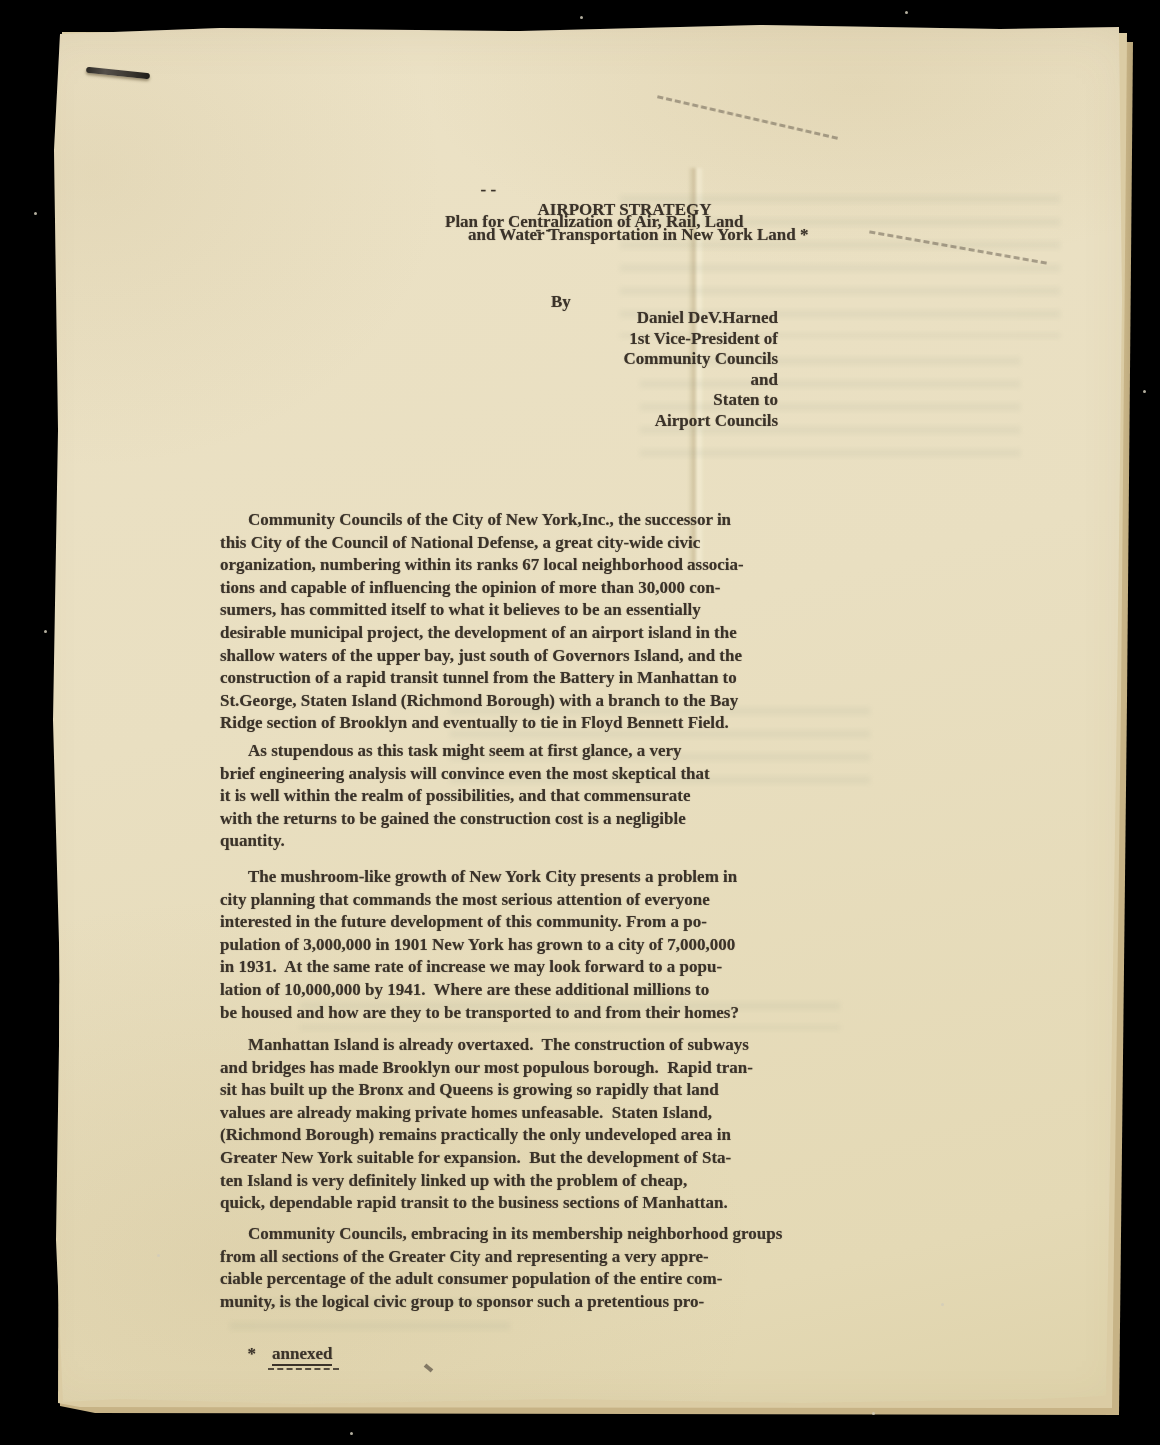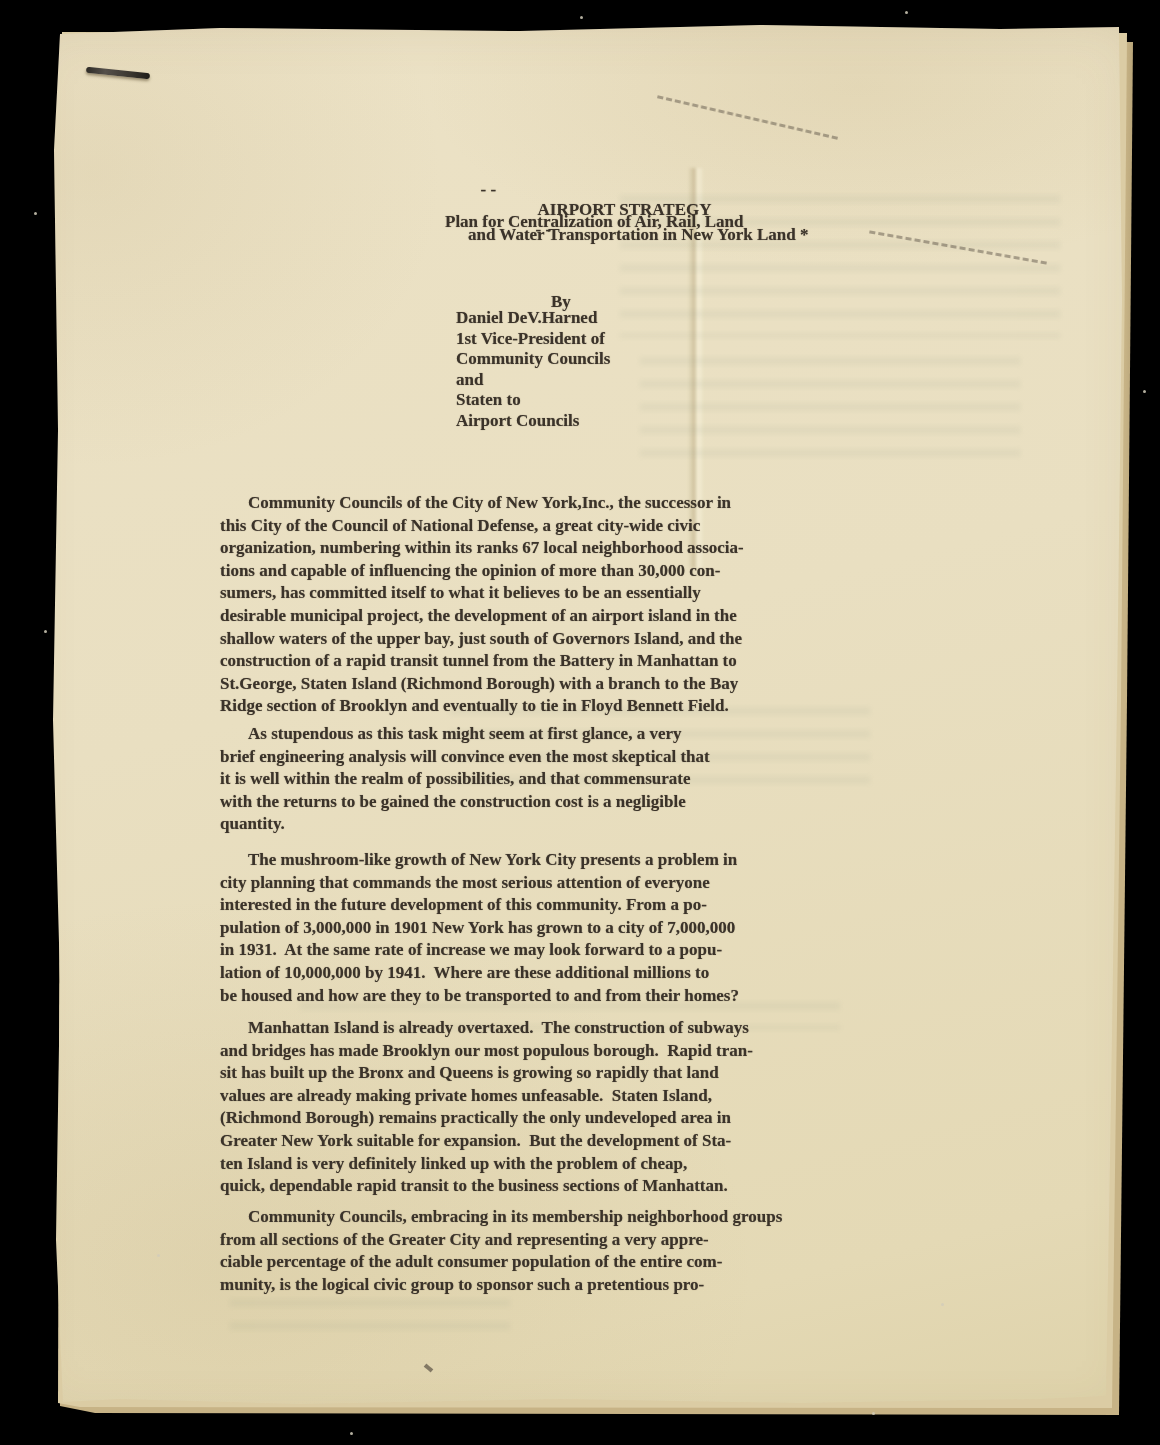--- a/index.html
+++ b/index.html
@@ -32,23 +32,23 @@
   .smudge-3{left:424px;top:1366px;width:9px;border-top:4px solid rgba(68,60,50,.6);transform:rotate(40deg);}
   .ghost{position:absolute;filter:blur(2.6px);opacity:.5;
          background:repeating-linear-gradient(180deg,transparent 0 7px,rgba(128,144,124,.17) 7px 15px,transparent 15px 23px);}
   .dust{position:absolute;width:3px;height:3px;border-radius:50%;background:#d2ccba;opacity:.85;}
 
   .txt{position:absolute;color:#3b332a;font-size:17px;font-weight:700;white-space:pre;
        text-shadow:0 0 1px rgba(70,60,45,.55);}
   .title-row span{display:inline-block;}
   .title-row .gap-a{margin-left:57px;}
   .title-row .gap-b{margin-left:55px;}
-  .author{width:322px;text-align:left;line-height:20.5px;}
+  .author{width:322px;text-align:right;line-height:20.5px;}
   .para{line-height:22.6px;}
-  .para .line:first-child{text-indent:28px;}
+  .para .line:first-child{text-indent:28px;margin-top:17px;}
   .fn-text{position:relative;margin-left:16px;border-bottom:2px solid #3b332a;padding-bottom:1px;}
   .fn-text::after{content:"";position:absolute;left:-4px;right:-7px;bottom:-6px;
                   border-bottom:2px dashed rgba(59,51,42,.85);}
 </style>
 </head>
 <body>
 
 <div class="scan">
 
   <div class="stack-under stack-2"></div>
@@ -80,20 +80,23 @@
     <div class="txt" style="left:551px;top:269px;margin-top:23px;">By</div>
 
     <div class="txt author" style="left:456px;top:308px;"><div class="line">Daniel DeV.Harned</div><div class="line">1st Vice-President of</div><div class="line">Community Councils</div><div class="line">and</div><div class="line">Staten to</div><div class="line">Airport Councils</div></div>
 
     <div class="txt para" style="left:220px;top:492px;"><div class="line">Community Councils of the City of New York,Inc., the successor in</div><div class="line">this City of the Council of National Defense, a great city-wide civic</div><div class="line">organization, numbering within its ranks 67 local neighborhood associa-</div><div class="line">tions and capable of influencing the opinion of more than 30,000 con-</div><div class="line">sumers, has committed itself to what it believes to be an essentially</div><div class="line">desirable municipal project, the development of an airport island in the</div><div class="line">shallow waters of the upper bay, just south of Governors Island, and the</div><div class="line">construction of a rapid transit tunnel from the Battery in Manhattan to</div><div class="line">St.George, Staten Island (Richmond Borough) with a branch to the Bay</div><div class="line">Ridge section of Brooklyn and eventually to tie in Floyd Bennett Field.</div></div>
     <div class="txt para" style="left:220px;top:723px;"><div class="line">As stupendous as this task might seem at first glance, a very</div><div class="line">brief engineering analysis will convince even the most skeptical that</div><div class="line">it is well within the realm of possibilities, and that commensurate</div><div class="line">with the returns to be gained the construction cost is a negligible</div><div class="line">quantity.</div></div>
     <div class="txt para" style="left:220px;top:849px;"><div class="line">The mushroom-like growth of New York City presents a problem in</div><div class="line">city planning that commands the most serious attention of everyone</div><div class="line">interested in the future development of this community. From a po-</div><div class="line">pulation of 3,000,000 in 1901 New York has grown to a city of 7,000,000</div><div class="line">in 1931.  At the same rate of increase we may look forward to a popu-</div><div class="line">lation of 10,000,000 by 1941.  Where are these additional millions to</div><div class="line">be housed and how are they to be transported to and from their homes?</div></div>
     <div class="txt para" style="left:220px;top:1017px;"><div class="line">Manhattan Island is already overtaxed.  The construction of subways</div><div class="line">and bridges has made Brooklyn our most populous borough.  Rapid tran-</div><div class="line">sit has built up the Bronx and Queens is growing so rapidly that land</div><div class="line">values are already making private homes unfeasable.  Staten Island,</div><div class="line">(Richmond Borough) remains practically the only undeveloped area in</div><div class="line">Greater New York suitable for expansion.  But the development of Sta-</div><div class="line">ten Island is very definitely linked up with the problem of cheap,</div><div class="line">quick, dependable rapid transit to the business sections of Manhattan.</div></div>
     <div class="txt para" style="left:220px;top:1206px;"><div class="line">Community Councils, embracing in its membership neighborhood groups</div><div class="line">from all sections of the Greater City and representing a very appre-</div><div class="line">ciable percentage of the adult consumer population of the entire com-</div><div class="line">munity, is the logical civic group to sponsor such a pretentious pro-</div></div>
 
+    <div class="txt" style="left:222px;top:1324px;">
+      <span>*</span><span class="fn-text">annexed</span>
+    </div>
   </div>
 
   <div class="dust" style="left:580px;top:16px;"></div>
   <div class="dust" style="left:905px;top:11px;"></div>
   <div class="dust" style="left:34px;top:212px;"></div>
   <div class="dust" style="left:1143px;top:390px;"></div>
   <div class="dust" style="left:44px;top:630px;"></div>
   <div class="dust" style="left:157px;top:1254px;"></div>
   <div class="dust" style="left:941px;top:1303px;"></div>
   <div class="dust" style="left:872px;top:1412px;"></div>

